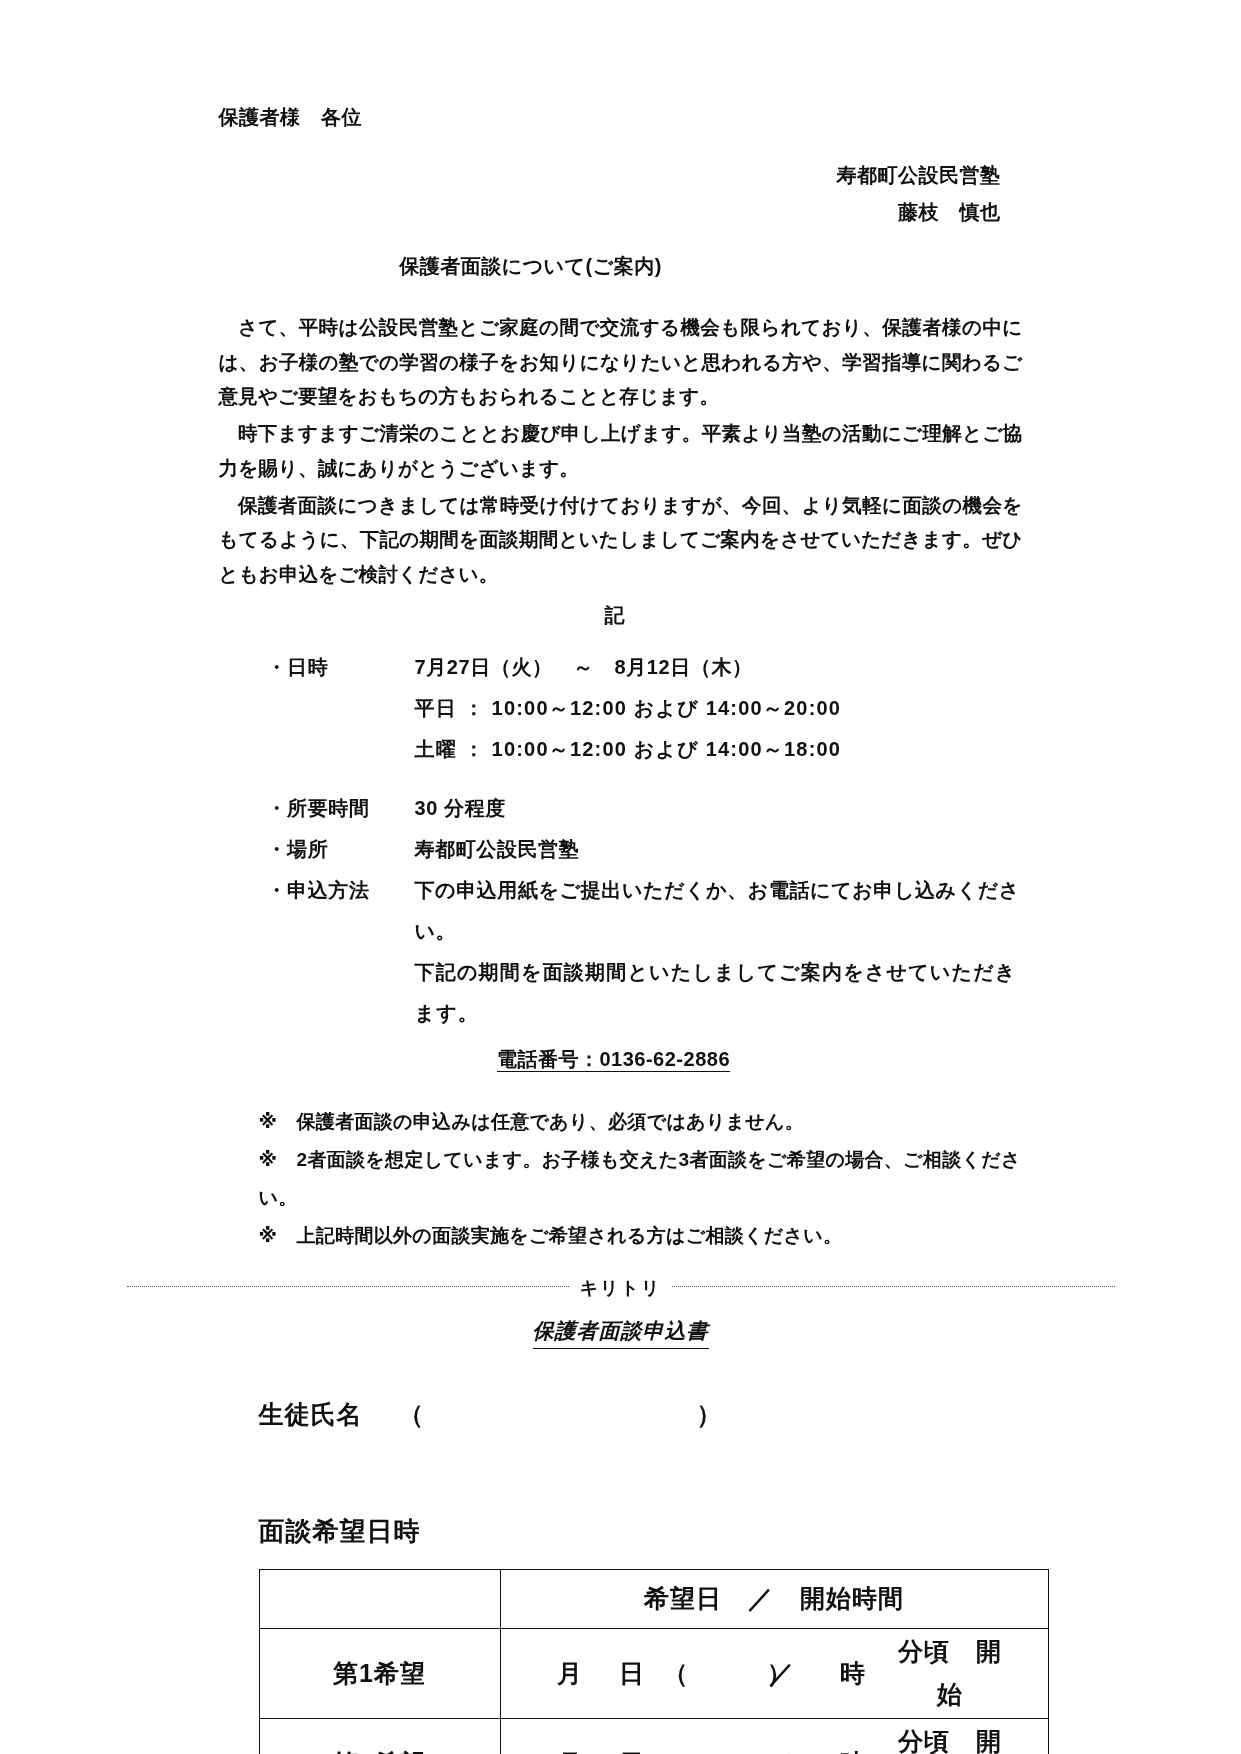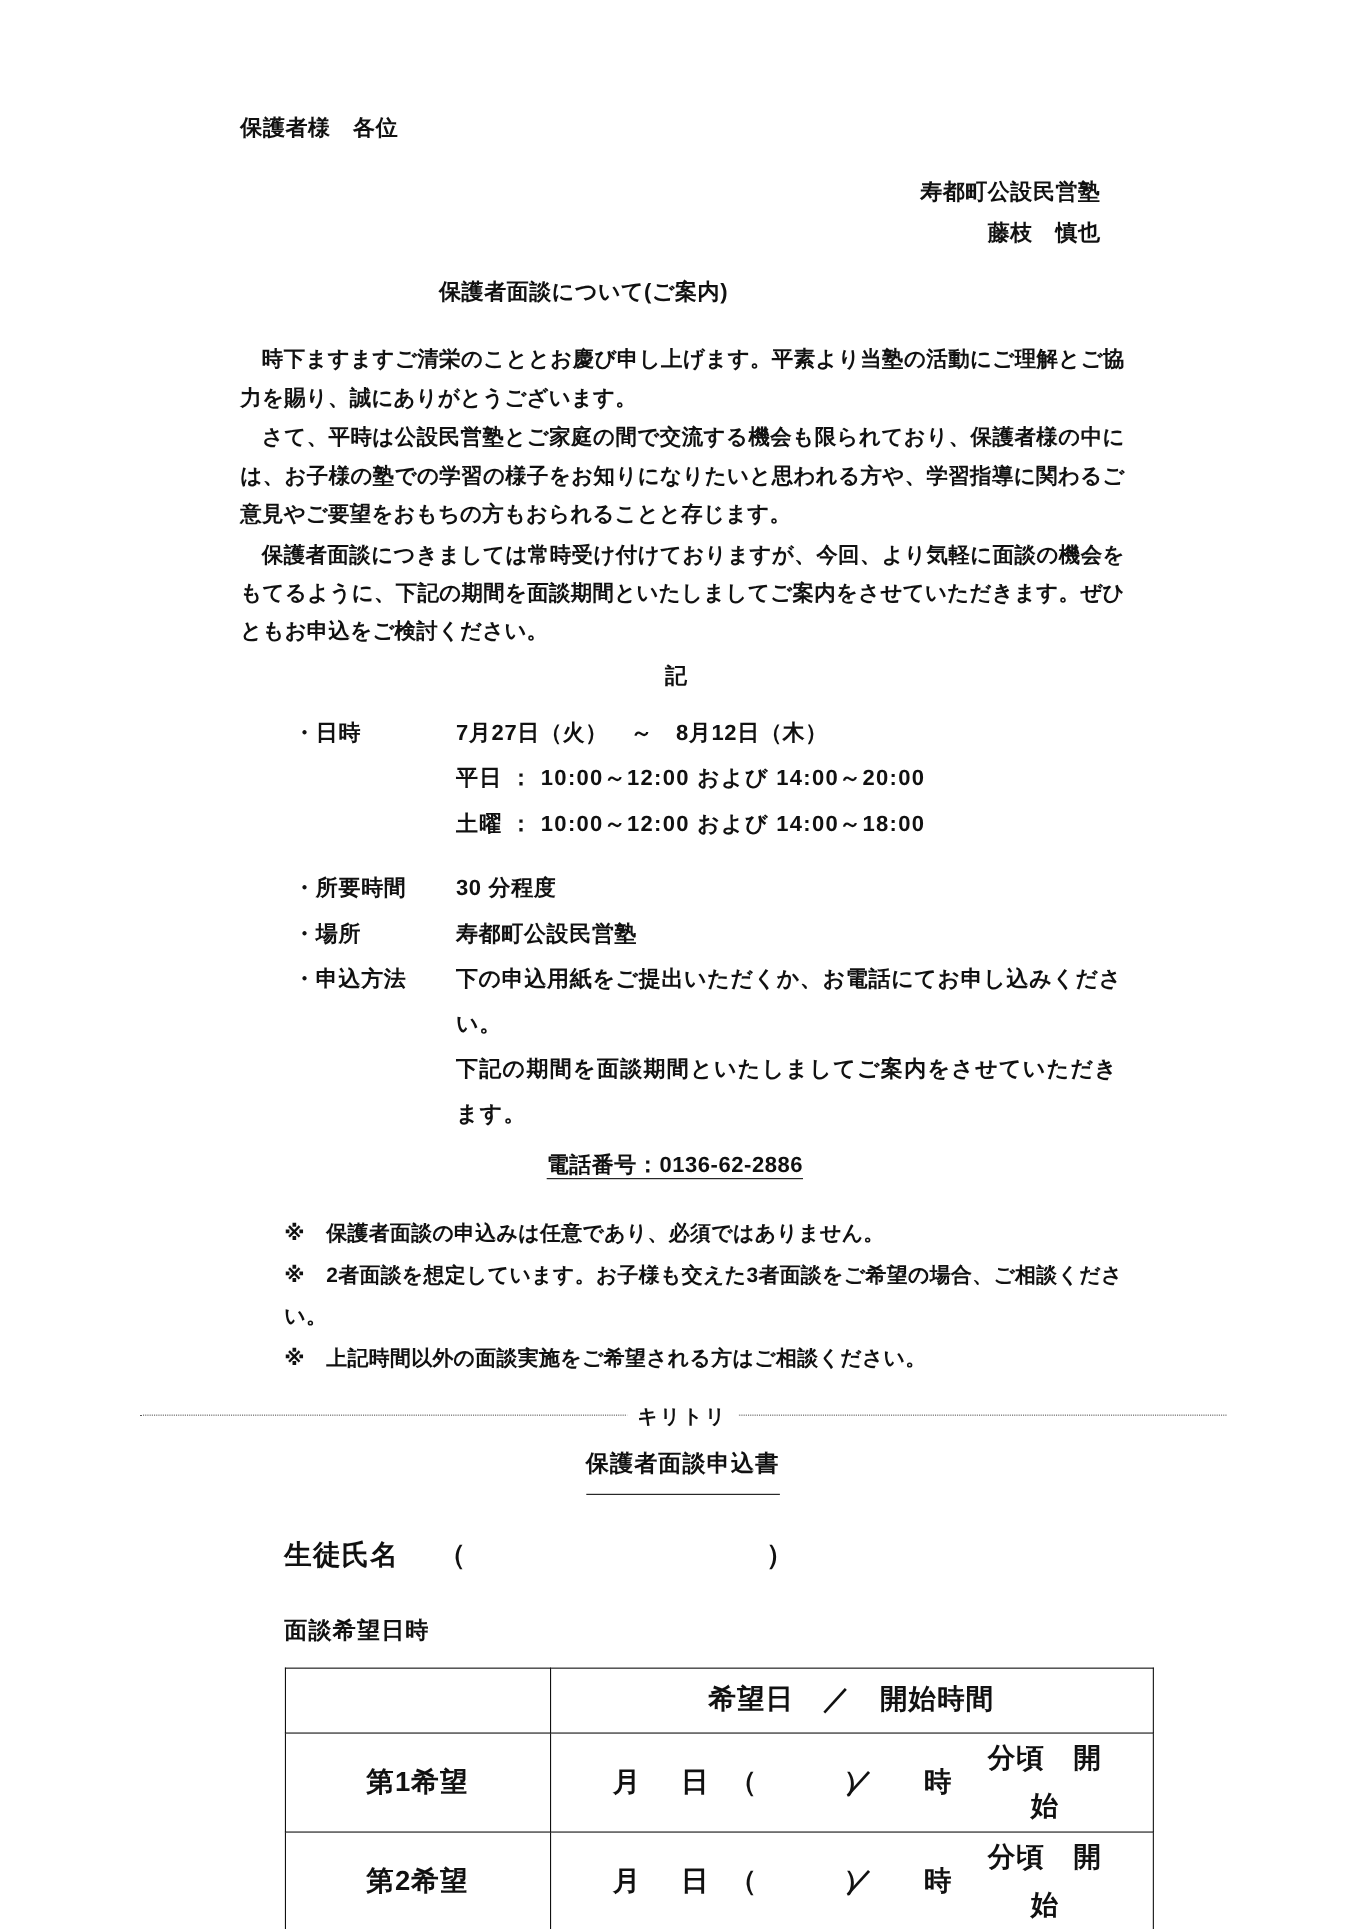--- a/index.html
+++ b/index.html
@@ -133,36 +133,37 @@
   }
   .form-title {
     text-align: center;
     font-weight: bold;
     font-size: 21px;
     letter-spacing: 1px;
     margin-top: 14px;
   }
   .form-title span {
     border-bottom: 1px solid #111;
-    padding-bottom: 16px;
+    padding-bottom: 6px;
+    font-style: italic;
   }
   .student-row {
     margin-top: 44px;
     margin-left: 40px;
     font-weight: bold;
     font-size: 25px;
     letter-spacing: 1px;
   }
   .student-row .paren-open { margin-left: 28px; }
   .student-row .paren-close { display: inline-block; width: 290px; text-align: right; }
   .pref-label {
-    margin-top: 28px;
+    margin-top: 72px;
     margin-left: 40px;
     font-weight: bold;
-    font-size: 21px;
+    font-size: 26px;
     letter-spacing: 1px;
   }
   table.pref-table {
     margin-top: 14px;
     margin-left: 40px;
     border-collapse: collapse;
     width: 790px;
     font-weight: bold;
     font-size: 25px;
   }
@@ -196,22 +197,22 @@
 
   <div class="addressee">保護者様　各位</div>
 
   <div class="sender-block">
     <div>寿都町公設民営塾</div>
     <div>藤枝　慎也</div>
   </div>
 
   <div class="doc-title">保護者面談について(ご案内)</div>
 
+  <p class="para">さて、平時は公設民営塾とご家庭の間で交流する機会も限られており、保護者様の中には、お子様の塾での学習の様子をお知りになりたいと思われる方や、学習指導に関わるご意見やご要望をおもちの方もおられることと存じます。</p>
   <p class="para">時下ますますご清栄のこととお慶び申し上げます。平素より当塾の活動にご理解とご協力を賜り、誠にありがとうございます。</p>
-  <p class="para">さて、平時は公設民営塾とご家庭の間で交流する機会も限られており、保護者様の中には、お子様の塾での学習の様子をお知りになりたいと思われる方や、学習指導に関わるご意見やご要望をおもちの方もおられることと存じます。</p>
   <p class="para">保護者面談につきましては常時受け付けておりますが、今回、より気軽に面談の機会をもてるように、下記の期間を面談期間といたしましてご案内をさせていただきます。ぜひともお申込をご検討ください。</p>
 
   <div class="ki">記</div>
 
   <div class="details">
 
     <div class="det-row">
       <div class="det-label">・日時</div>
       <div class="det-val">7月27日（火）　～　8月12日（木）</div>
     </div>

